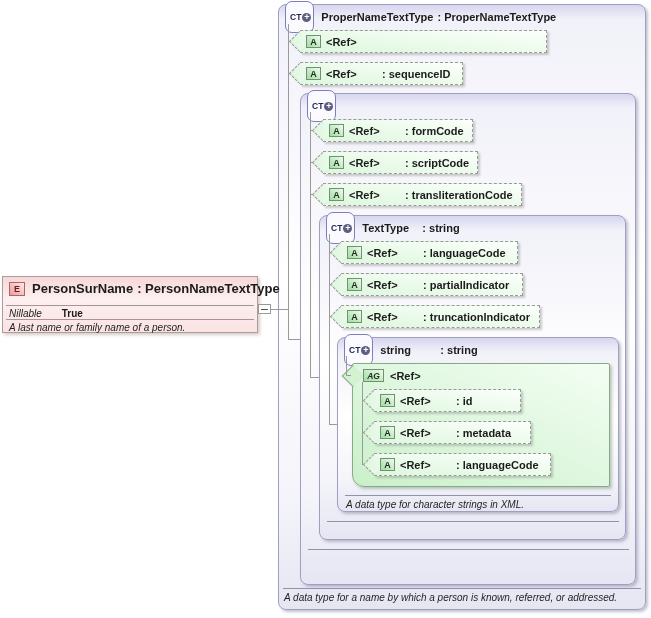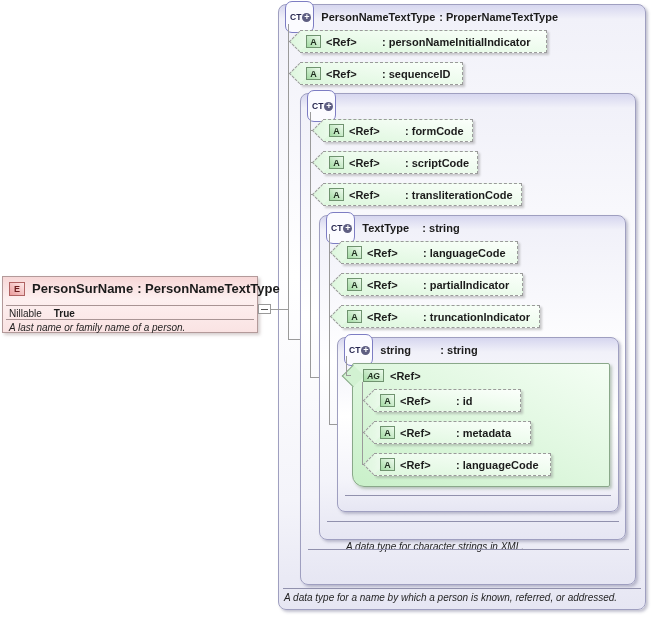--- a/index.html
+++ b/index.html
@@ -86,22 +86,22 @@
   .eicon {
     width:16px; height:14px; flex:none;
     border:1px solid #b06363;
     background:linear-gradient(to top right,#eb9c9c,#fdeaea);
     font-size:9px; font-weight:bold; color:#6b1d1d;
     display:flex; align-items:center; justify-content:center;
   }
   .etitle { font-size:13px; font-weight:bold; color:#1b1b1b; }
   .eline { position:absolute; left:3px; right:3px; height:1px; background:#a89494; }
   .erow { position:absolute; left:6px; top:31px; font-size:10px; color:#1b1b1b; white-space:nowrap; }
-  .nillable { }
-  .nilval { font-weight:bold; margin-left:12px; }
+  .nillable { font-style:italic; }
+  .nilval { font-weight:bold; margin-left:20px; }
   .edesc { position:absolute; left:6px; top:45px; font-style:italic; font-size:10px; color:#1f1f1f; white-space:nowrap; }
   
   .ann { position:absolute; font-style:italic; font-size:10px; color:#1f1f1f; line-height:11.5px; }
   .sep { position:absolute; height:1px; background:#9191ad; }
   
   .vl, .hl { position:absolute; background:#9a9a9a; }
   .vl { width:1px; }
   .hl { height:1px; }
   .toggle {
     position:absolute; left:258px; top:304px; width:13px; height:10px;
@@ -113,21 +113,21 @@
 <body>
 
 <div class="page">
 
   <div class="ctbox" style="left:278px;top:4px;width:368px;height:606px;">
     <div class="cthead">
       <span class="cticon">
           <span>CT</span>
           <span class="plus">+</span>
         </span>
-      <span class="cttitle"><span class="tname">PersonNameTextType</span><span>: ProperNameTextType</span></span>
+      <span class="cttitle"><span class="tname">ProperNameTextType</span><span>: ProperNameTextType</span></span>
     </div>
   </div>
 
   <div class="ctbox" style="left:300px;top:93px;width:336px;height:492px;">
     <div class="cthead">
       <span class="cticon">
           <span>CT</span>
           <span class="plus">+</span>
         </span>
     </div>
@@ -155,21 +155,21 @@
 
   <div class="agbox" style="left:352px;top:363px;width:258px;height:124px;">
     <span class="agdiamond"></span>
     <div class="aghead">
       <span class="agicon">AG</span>
       <span class="agref">&lt;Ref&gt;</span>
     </div>
   </div>
 
   <div class="sep" style="left:345px;top:495px;width:266px;"></div>
-  <div class="ann" style="left:346px;top:499px;width:262px;margin-top:42px;">A data type for character strings in XML.</div>
+  <div class="ann" style="left:346px;top:499px;width:262px;">A data type for character strings in XML.</div>
 
   <div class="sep" style="left:327px;top:521px;width:292px;"></div>
 
   <div class="sep" style="left:308px;top:549px;width:321px;"></div>
 
   <div class="sep" style="left:283px;top:588px;width:358px;"></div>
   <div class="ann" style="left:284px;top:592px;width:356px;">A data type for a name by which a person is known, referred, or addressed.</div>
 
   <div class="ebox">
     <div class="ehead">
@@ -211,21 +211,20 @@
 
   <div class="vl" style="left:362px;top:382px;height:82px;"></div>
   <div class="hl" style="left:362px;top:400px;width:7px;"></div>
   <div class="hl" style="left:362px;top:432px;width:7px;"></div>
   <div class="hl" style="left:362px;top:464px;width:7px;"></div>
 
   <div class="attr" style="left:300px;top:30px;width:247px;">
     <span class="diamond"></span>
     <span class="aicon">A</span>
     <span class="ref">&lt;Ref&gt;</span>
-    <span class="aname">: personNameInitialIndicator</span>
   </div>
   <div class="attr" style="left:300px;top:62px;width:163px;">
     <span class="diamond"></span>
     <span class="aicon">A</span>
     <span class="ref">&lt;Ref&gt;</span>
     <span class="aname">: sequenceID</span>
   </div>
   <div class="attr" style="left:323px;top:119px;width:150px;">
     <span class="diamond"></span>
     <span class="aicon">A</span>

